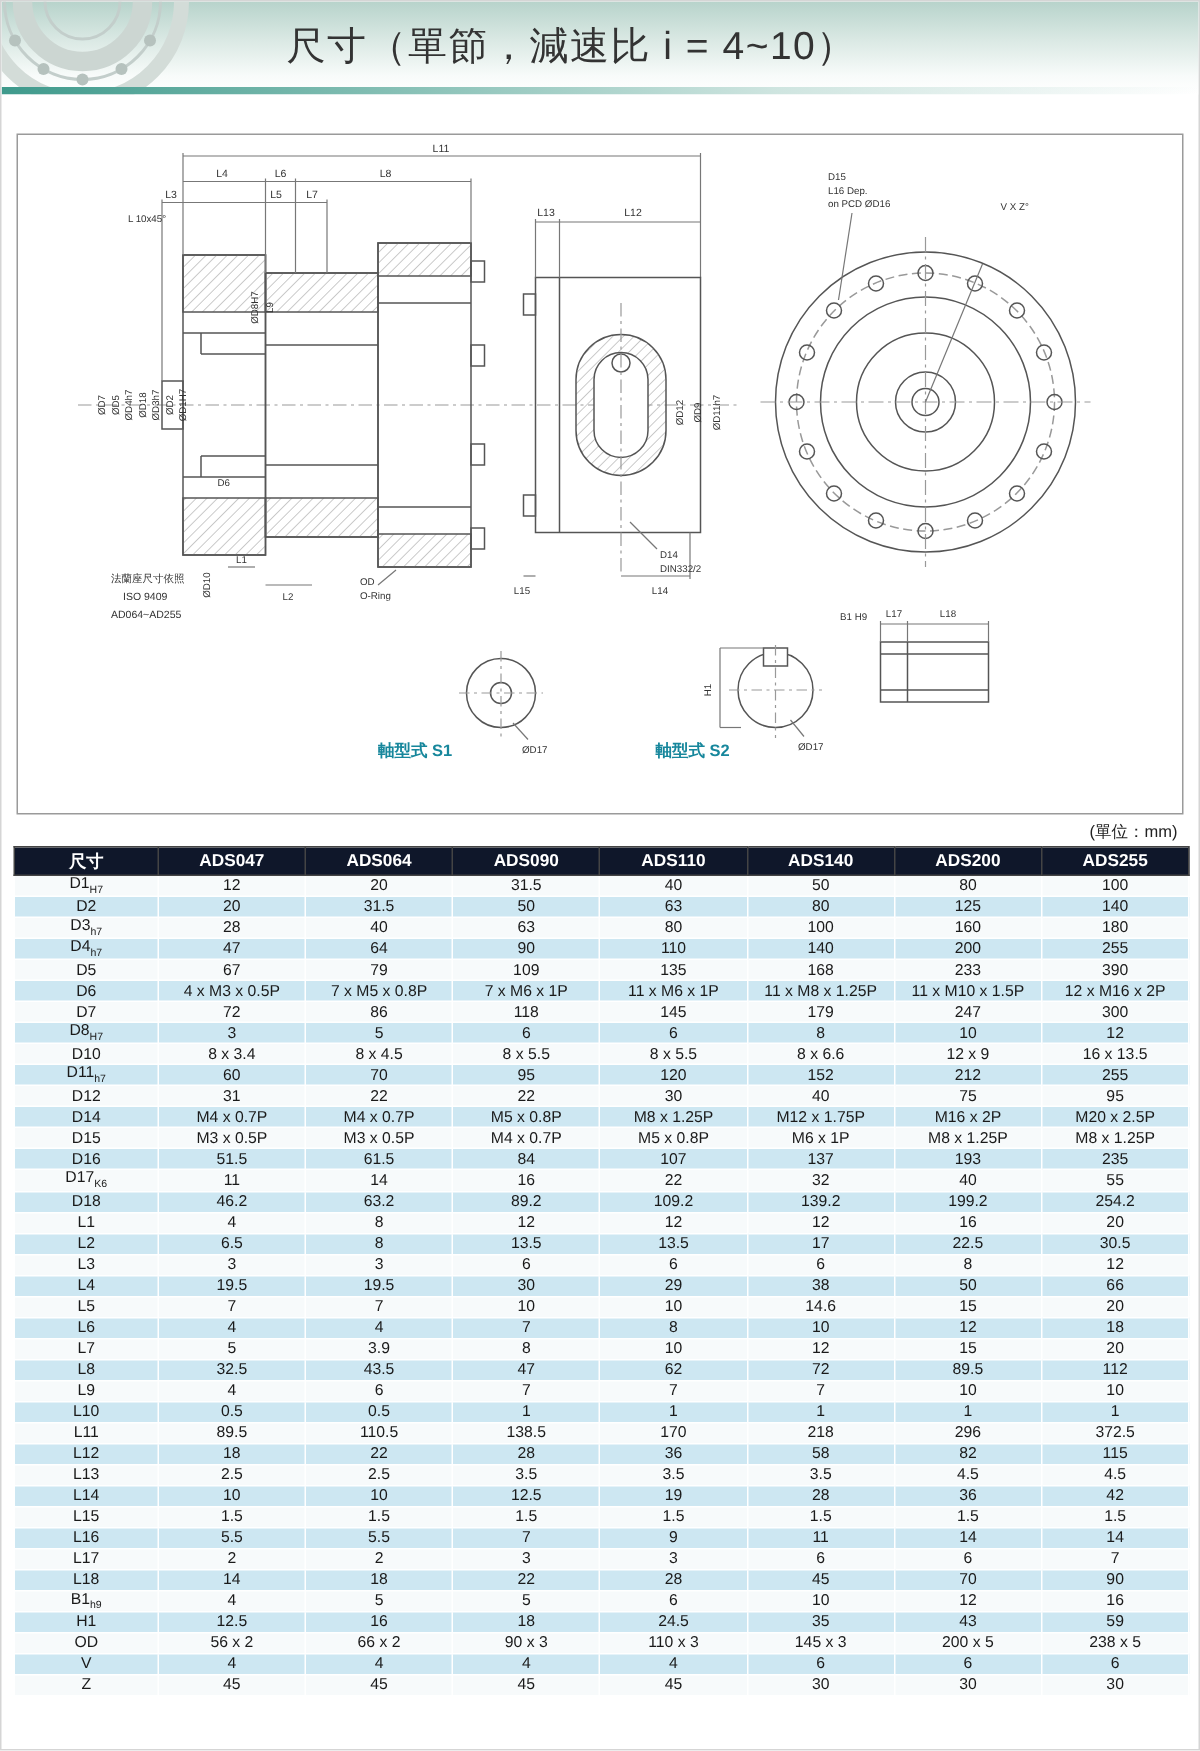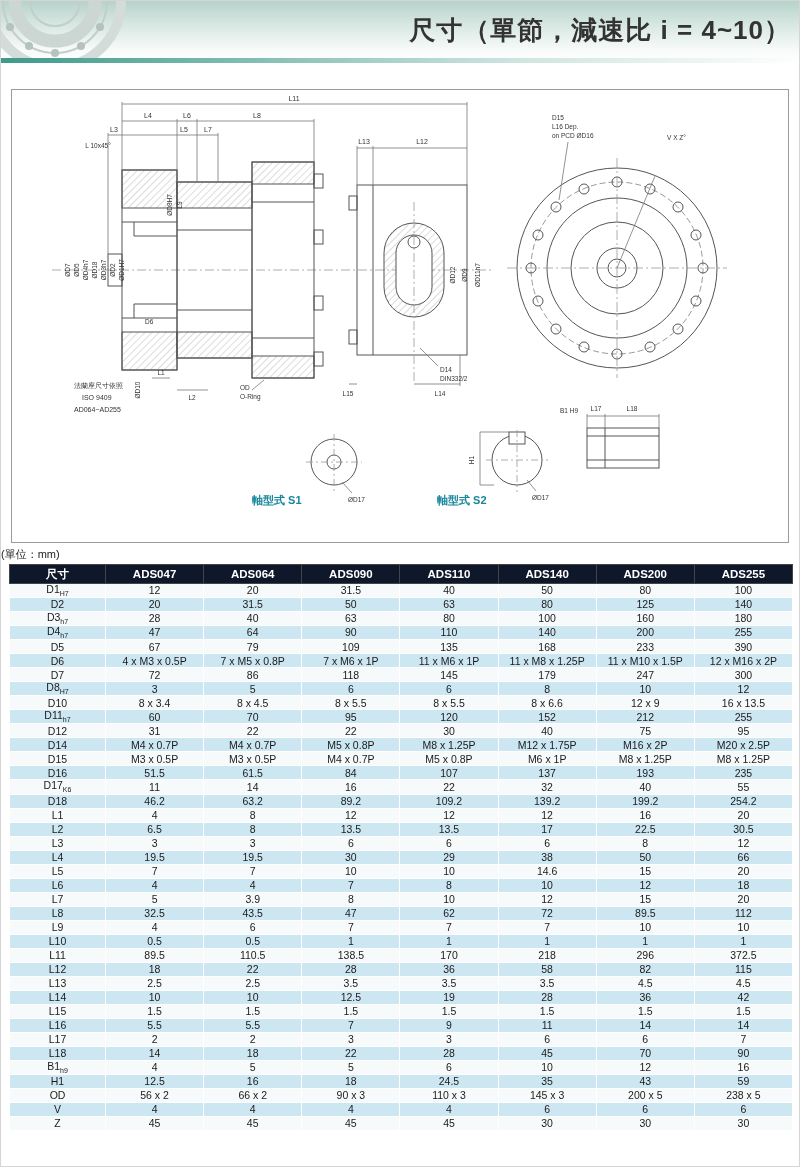--- a/index.html
+++ b/index.html
@@ -4,34 +4,34 @@
 <style>
   html,body { margin:0; padding:0; background:#e9e9e9; font-family:"Liberation Sans", sans-serif; }
   .page { width:800px; height:1167px; margin:0 auto; background:#fff; position:relative; overflow:hidden; border:1px solid #d5d5d5; box-sizing:border-box; }
 
   
   .header { height:62px; position:relative; overflow:hidden;
             background:linear-gradient(180deg,#b7d3cb 0%,#d9e8e3 40%,#f8fbfa 80%,#fff 100%); }
   .header-rule { position:absolute; left:0; right:0; bottom:0; height:5px;
             background:linear-gradient(90deg,#3f9a8c 0%,#7fbcb1 30%,#cfe5e0 65%,rgba(255,255,255,0) 100%); }
   .page-title { position:absolute; left:190px; right:8px; top:0; height:58px; line-height:58px;
-            text-align:right; font-size:26px; font-weight:bold; color:#333; letter-spacing:1px; white-space:nowrap; }
+            text-align:left; font-size:26px; font-weight:normal; color:#333; letter-spacing:1px; white-space:nowrap; }
   .flange-deco { position:absolute; left:-8px; top:-4px; }
 
   
   .drawing-box { margin:26px 10px 0; height:452px; border:1px solid #9a9a9a; background:#fff; position:relative;text-align:right; }
   svg.drawing { display:block; }
   .t { font-size:7px; fill:#333; }
   .ts { font-size:6.5px; fill:#333; }
   .teal { fill:#17879c; font-weight:bold; font-size:11px; }
   .dim { stroke:#777; stroke-width:0.8; }
   .geo { stroke:#555; stroke-width:1; fill:none; }
   .cl  { stroke:#999; stroke-width:0.8; }
 
-  .unit-note { font-size:11px; color:#222; padding:4px 14px 2px 0; }
+  .unit-note { text-align:right; font-size:11px; color:#222; padding:4px 14px 2px 0; }
 
   
   table.dims { border-collapse:collapse; table-layout:fixed; width:784px; margin:0 8px; }
   table.dims thead td { background:#0f172a; color:#fff; font-weight:bold; font-size:11.5px;
             height:18px; text-align:center; border:1px solid #444; padding:0; }
   table.dims tbody td { height:13px; font-size:10.5px; line-height:1; text-align:center;
             border:1px solid #fff; padding:0; color:#1a1a1a; }
   table.dims tbody tr:nth-child(odd)  { background:#f7fafb; }
   table.dims tbody tr:nth-child(even) { background:#cde7f2; }
   table.dims sub { font-size:7px; }

